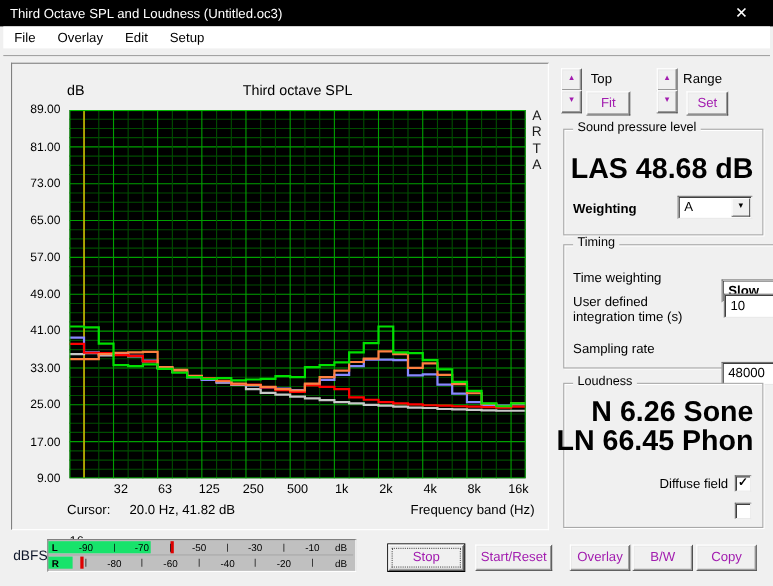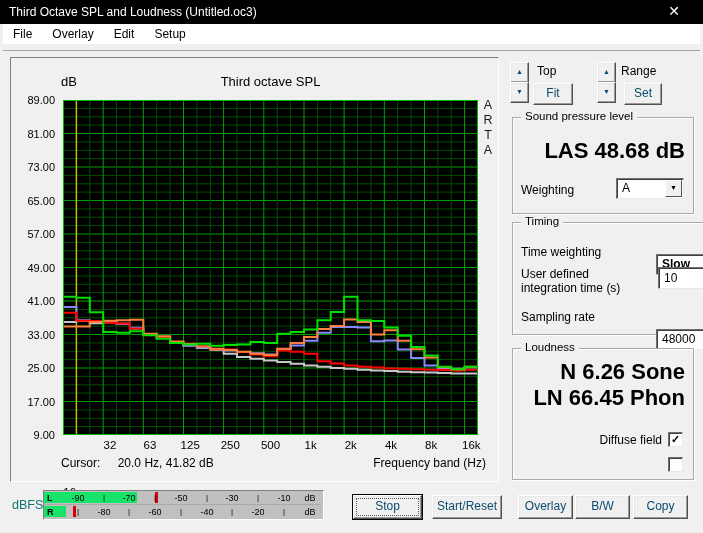--- a/index.html
+++ b/index.html
@@ -28,33 +28,33 @@
   .ytick{position:absolute;right:3px;width:44px;text-align:right;font-size:11px;color:#000;}
   #x-labels{position:absolute;left:52px;top:381px;width:415px;height:15px;}
   .xtick{position:absolute;top:0;transform:translateX(-50%);font-size:11.5px;color:#000;}
   #arta{position:absolute;left:470px;top:40px;font-size:12.5px;line-height:15px;color:#1a1a1a;text-align:center;width:14px;}
   #cursor-readout{position:absolute;left:50px;top:398px;font-size:12px;color:#000;}
   #cursor-readout .cv{margin-left:14px;}
   #freq-label{position:absolute;right:12px;top:398px;font-size:12px;color:#000;}
 
   
   .btn{
-    position:absolute;background:#f0f0f0;font-size:12px;color:#0c4a6e;text-align:center;
+    position:absolute;background:#f0f0f0;font-size:12px;color:#a21caf;text-align:center;
     border:1px solid;border-color:#ffffff #505050 #505050 #ffffff;
     box-shadow:inset -1px -1px 0 #9a9a9a, inset 1px 1px 0 #e8e8e8;
     cursor:default;
   }
   .btn.focused{box-shadow:0 0 0 1px #000, inset -1px -1px 0 #9a9a9a, inset 1px 1px 0 #e8e8e8;
     outline:1px dotted #555;outline-offset:-4px;}
   .spin{width:17px;height:19px;line-height:17px;font-size:7px;}
   .small-label{position:absolute;font-size:12px;color:#000;}
 
   .groupbox{position:absolute;border:1px solid #a9a9a9;box-shadow:1px 1px 0 #ffffff, inset 1px 1px 0 #ffffff;}
   .groupbox .legend{position:absolute;left:8px;top:-8px;background:#f0f0f0;padding:0 4px;font-size:11.5px;color:#000;}
-  .bigval{position:absolute;font-size:22px;font-weight:bold;color:#000;white-space:nowrap;}
+  .bigval{position:absolute;font-size:26px;font-weight:bold;color:#000;white-space:nowrap;}
 
   .combo{position:absolute;width:66px;height:19px;background:#fff;
     border:1px solid;border-color:#707070 #e8e8e8 #e8e8e8 #707070;
     box-shadow:inset 1px 1px 0 #404040;}
   .combo .combo-text{position:absolute;left:5px;top:2px;font-size:12px;color:#000;}
   .combo .combo-btn{position:absolute;right:1px;top:1px;width:15px;height:15px;background:#f0f0f0;
     border:1px solid;border-color:#ffffff #505050 #505050 #ffffff;
     text-align:center;font-size:7px;line-height:14px;color:#000;}
   .edit{position:absolute;width:64px;height:20px;background:#fff;
     border:1px solid;border-color:#707070 #e8e8e8 #e8e8e8 #707070;
@@ -62,21 +62,21 @@
   .edit span{position:absolute;left:5px;top:3px;}
 
   .check-row{position:absolute;right:10px;display:flex;align-items:center;gap:6px;}
   .check-label{font-size:12px;color:#000;}
   .checkbox{width:13px;height:13px;background:#fff;display:inline-block;
     border:1px solid;border-color:#707070 #e8e8e8 #e8e8e8 #707070;
     box-shadow:inset 1px 1px 0 #404040;
     font-size:11px;font-weight:bold;line-height:13px;text-align:center;color:#000;}
 
   
-  #dbfs-label{position:absolute;left:12px;top:498px;font-size:12.5px;color:#0f766e;}
+  #dbfs-label{position:absolute;left:12px;top:498px;font-size:12.5px;color:#0f172a;}
   .meter{position:absolute;left:43px;top:490px;width:279px;height:28px;background:#c0c0c0;
     border:1px solid;border-color:#808080 #ffffff #ffffff #808080;}
   .meter-row{position:absolute;left:0;width:277px;height:13px;}
   #meter-row-1{border-top:1px solid #a8a8a8;}
   .meter-fill{position:absolute;left:0;top:1px;height:11px;background:#17e36b;}
   .meter-peak{position:absolute;top:1px;width:3px;height:11px;background:#dd0000;}
   .meter-ch{position:absolute;left:3px;top:2px;font-size:9px;font-weight:bold;color:#000;}
   .mlabel{position:absolute;top:2px;transform:translateX(-50%);font-size:9px;color:#000;}
   .mtick{position:absolute;top:2px;transform:translateX(-50%);font-size:8px;color:#000;}
 </style>
@@ -222,21 +222,21 @@
   <div class="btn" style="left:533px;top:83px;width:38px;height:20px;line-height:19px;">Fit</div>
 
   <div class="btn spin" style="left:597px;top:62px;">▲</div>
   <div class="btn spin" style="left:597px;top:82px;">▼</div>
   <div class="small-label" style="left:621px;top:64px;">Range</div>
   <div class="btn" style="left:624px;top:83px;width:36px;height:20px;line-height:19px;">Set</div>
 
   <div class="groupbox" style="left:512px;top:117px;width:180px;height:95px;">
     <span class="legend">Sound pressure level</span>
     <div class="bigval" style="right:8px;top:20px;">LAS 48.68 dB</div>
-    <div class="small-label" style="left:8px;top:65px;">Weighting</div>
+    <div class="small-label" style="left:8px;top:65px;font-weight:bold;">Weighting</div>
     <div class="combo" style="right:9px;top:60px;">
       <span class="combo-text">A</span>
       <span class="combo-btn">▼</span>
     </div>
   </div>
 
   <div class="groupbox" style="left:512px;top:222px;width:180px;height:111px;padding-left:40px;">
     <span class="legend">Timing</span>
     <div class="small-label" style="left:8px;top:22px;">Time weighting</div>
     <div class="combo" style="right:9px;top:31px;font-weight:bold;">

